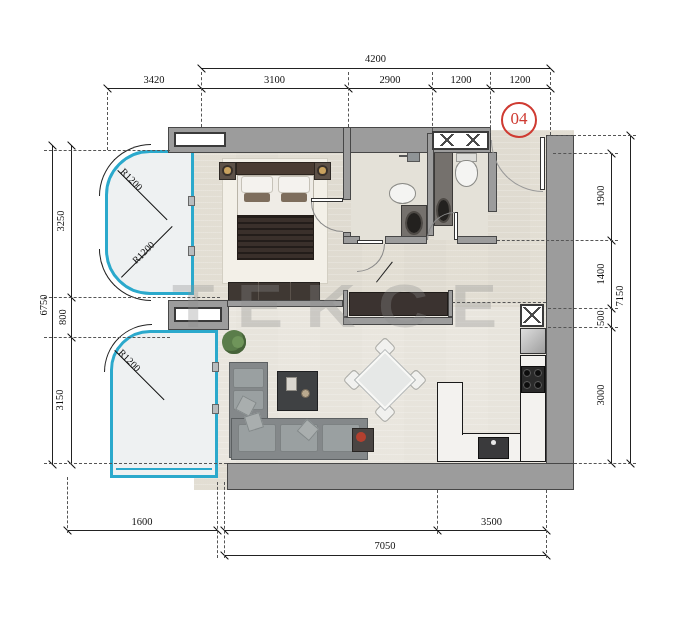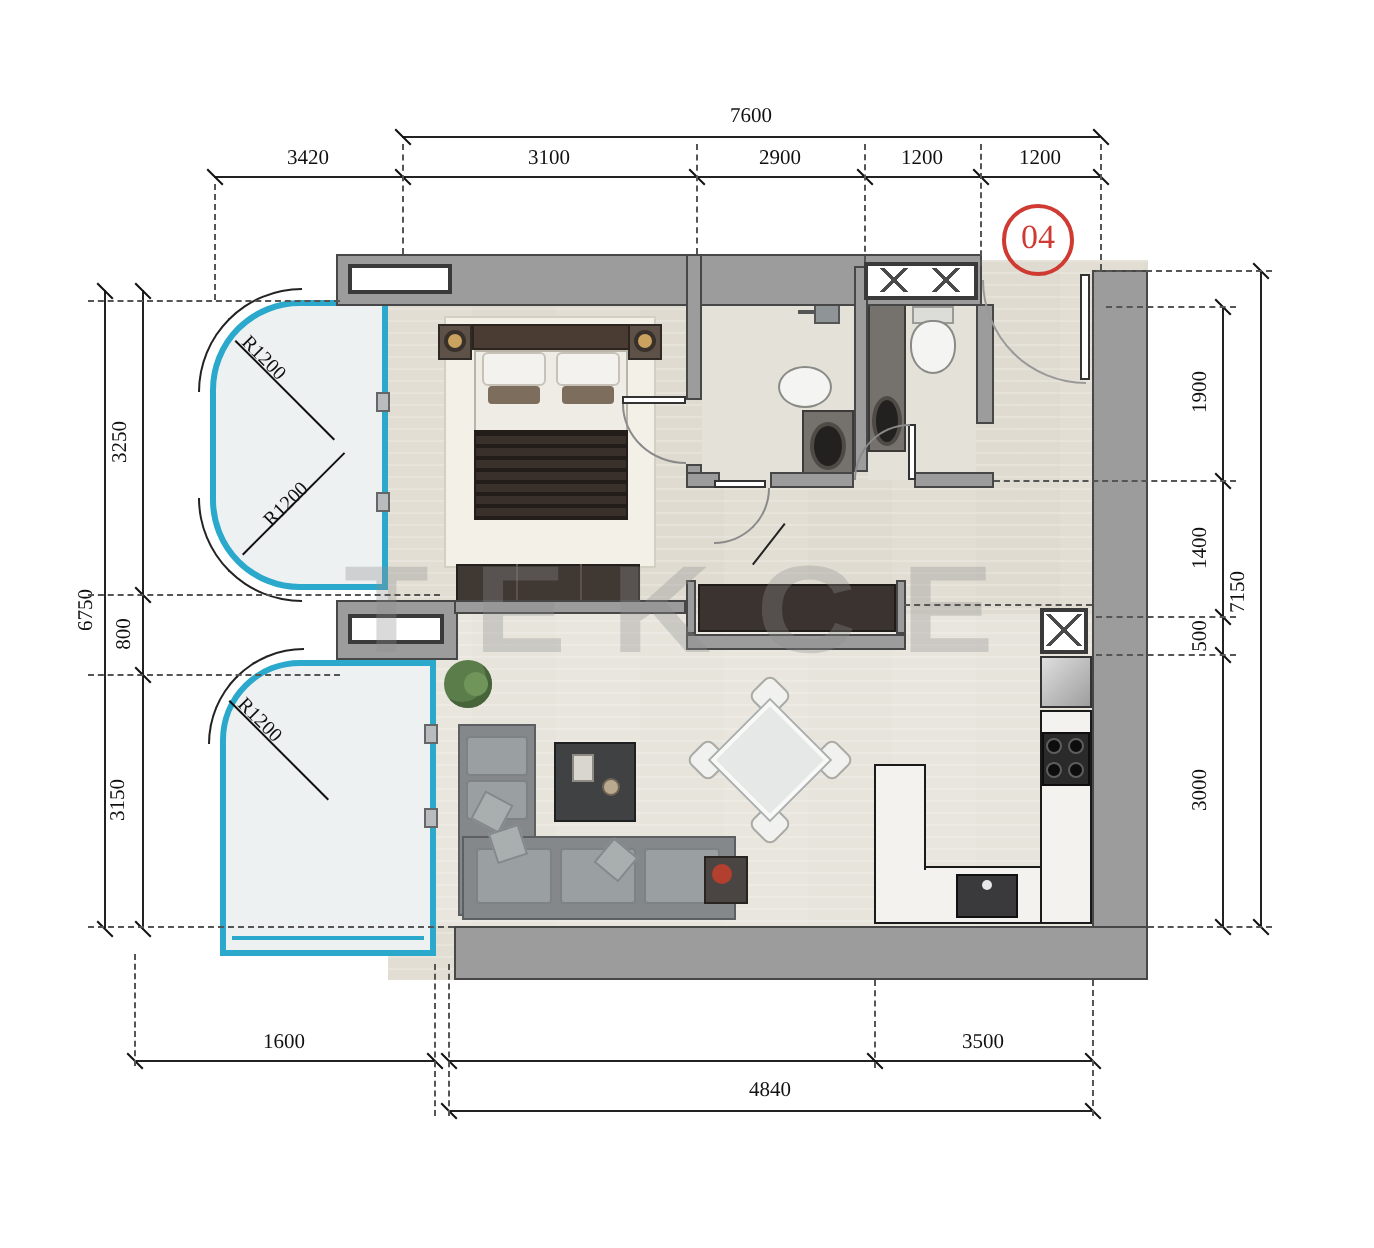--- a/index.html
+++ b/index.html
@@ -178,30 +178,30 @@
   <div class="dimh dimlayer" style="left:201px;top:68px;width:349px;"></div>
   <div class="dimh dimlayer" style="left:107px;top:88px;width:443px;"></div>
   <div class="dimh dimlayer" style="left:67px;top:530px;width:150px;"></div>
   <div class="dimh dimlayer" style="left:224px;top:530px;width:322px;"></div>
   <div class="dimh dimlayer" style="left:224px;top:555px;width:322px;"></div>
   <div class="dimv dimlayer" style="left:52px;top:145px;height:319px;"></div>
   <div class="dimv dimlayer" style="left:71px;top:145px;height:319px;"></div>
   <div class="dimv dimlayer" style="left:630px;top:135px;height:328px;"></div>
   <div class="dimv dimlayer" style="left:611px;top:153px;height:310px;"></div>
 
-  <div class="lab dimlayer" style="left:201px;top:53px;width:349px;">7600</div>
+  <div class="lab dimlayer" style="left:201px;top:53px;width:349px;">4200</div>
   <div class="lab dimlayer" style="left:107px;top:74px;width:94px;">3420</div>
   <div class="lab dimlayer" style="left:201px;top:74px;width:147px;">3100</div>
   <div class="lab dimlayer" style="left:348px;top:74px;width:84px;">2900</div>
   <div class="lab dimlayer" style="left:432px;top:74px;width:58px;">1200</div>
   <div class="lab dimlayer" style="left:490px;top:74px;width:60px;">1200</div>
 
   <div class="lab dimlayer" style="left:67px;top:516px;width:150px;">1600</div>
   <div class="lab dimlayer" style="left:437px;top:516px;width:109px;">3500</div>
-  <div class="lab dimlayer" style="left:224px;top:540px;width:322px;">4840</div>
+  <div class="lab dimlayer" style="left:224px;top:540px;width:322px;">7050</div>
 
   <div class="lab vlab dimlayer" style="left:24px;top:299px;width:40px;">6750</div>
   <div class="lab vlab dimlayer" style="left:41px;top:215px;width:40px;">3250</div>
   <div class="lab vlab dimlayer" style="left:43px;top:311px;width:40px;">800</div>
   <div class="lab vlab dimlayer" style="left:40px;top:394px;width:40px;">3150</div>
 
   <div class="lab vlab dimlayer" style="left:581px;top:190px;width:40px;">1900</div>
   <div class="lab vlab dimlayer" style="left:581px;top:268px;width:40px;">1400</div>
   <div class="lab vlab dimlayer" style="left:581px;top:312px;width:40px;">500</div>
   <div class="lab vlab dimlayer" style="left:581px;top:389px;width:40px;">3000</div>

